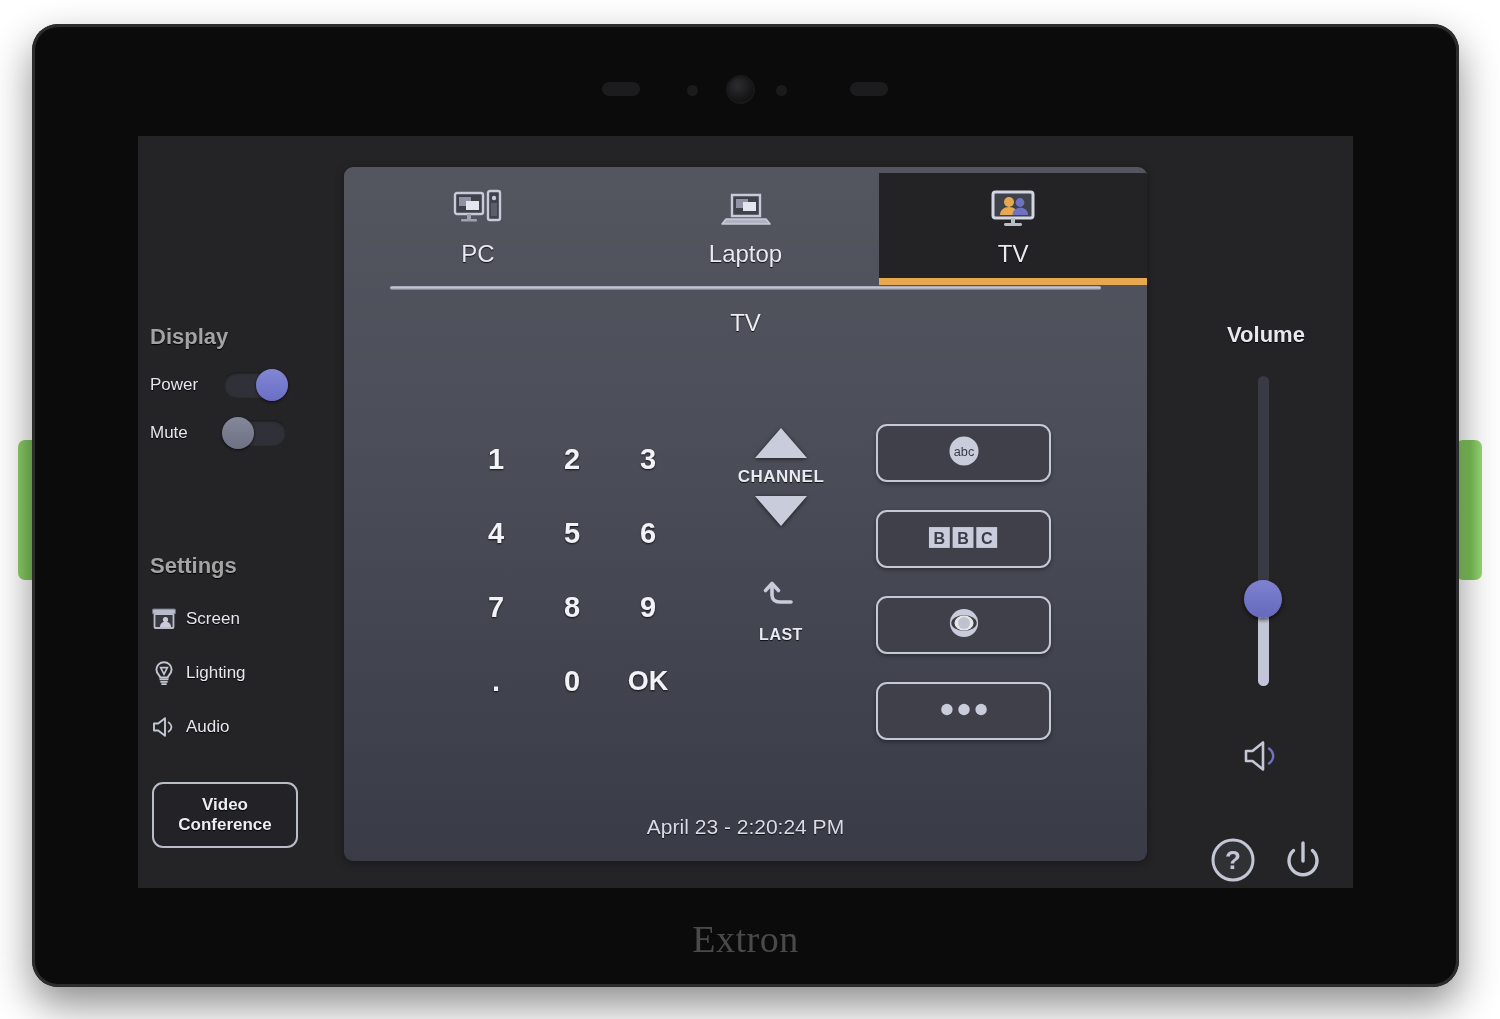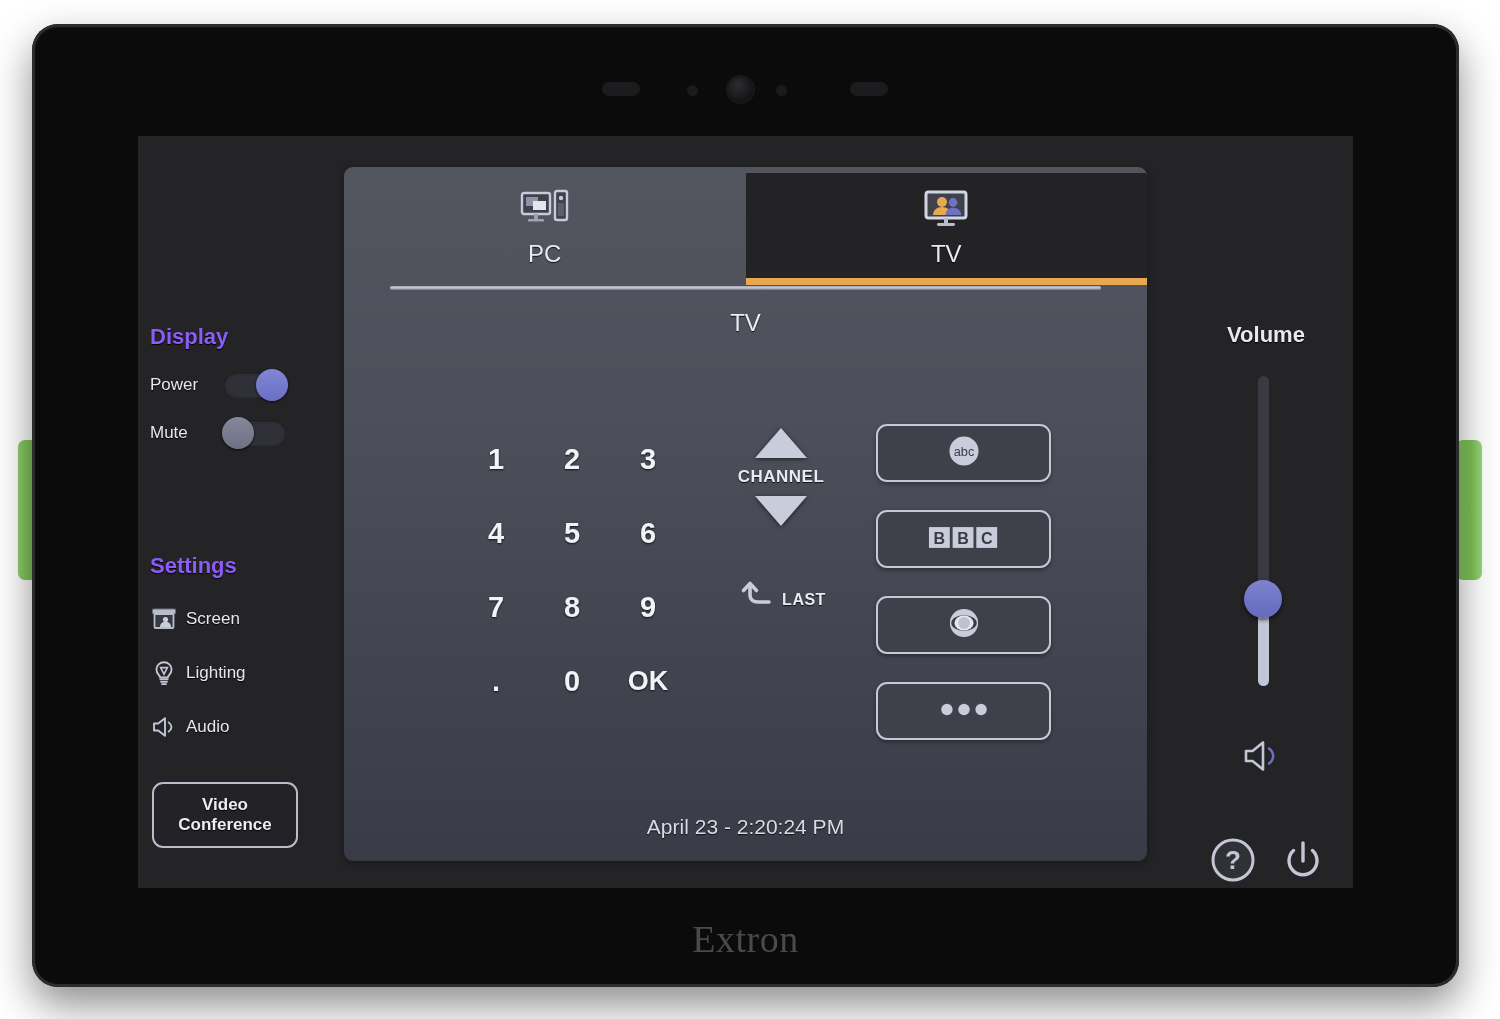--- a/index.html
+++ b/index.html
@@ -60,21 +60,21 @@
     width:1215px; height:752px;
     background:#242426;
   }
 
   
   #left-rail{
     position:absolute; left:0; top:0; width:174px; height:100%;
     background:#242426;
   }
   .rail-title{
-    color:#8b5cf6; font-size:22px; font-weight:700;
+    color:#a3a3a3; font-size:22px; font-weight:700;
     text-shadow:0 1px 1px #000;
   }
   #display-group{ position:absolute; left:12px; top:188px; width:160px; }
   #settings-group{ position:absolute; left:12px; top:417px; width:160px; }
 
   .toggle-row{ display:flex; align-items:center; margin-top:22px; }
   .toggle-label{
     color:#e6e7ee; font-size:17px; width:74px;
     text-shadow:0 1px 1px #000;
   }
@@ -209,21 +209,21 @@
     border-right:26px solid transparent;
     filter:drop-shadow(0 1px 2px rgba(0,0,0,.6));
   }
   .tri.up{ border-bottom:30px solid #c9ccdb; }
   .tri.down{ border-top:30px solid #c9ccdb; }
   #channel-label{
     margin:9px 0; color:#e9ebf3; font-size:17px; font-weight:700;
     letter-spacing:.5px; text-shadow:0 1px 1px rgba(0,0,0,.8);text-align:right;
   }
   #last-wrap{
-    margin-top:48px; display:flex; align-items:center;
+    margin-top:48px; display:flex; flex-direction:column; align-items:center;
   }
   #last-label{
     margin-top:6px; color:#e9ebf3; font-size:16px; font-weight:700;
     letter-spacing:.5px; text-shadow:0 1px 1px rgba(0,0,0,.8);
   }
 
   
   #presets{ width:175px; display:flex; flex-direction:column; gap:28px; padding-top:2px; }
   .preset{
     height:58px; border-radius:11px;
@@ -346,20 +346,31 @@
                   <rect x="15" y="25" width="4" height="5" fill="#9ea1b2"></rect>
                   <rect x="9" y="30" width="16" height="2.6" rx="1.2" fill="#9ea1b2"></rect>
                   <rect x="36" y="2" width="12" height="29" rx="2" fill="#3f414b" stroke="#c7cad8" stroke-width="2.4"></rect>
                   <circle cx="42" cy="9" r="2.2" fill="#c7cad8"></circle>
                   <rect x="39" y="14" width="6" height="13" fill="#5b5e6b"></rect>
                 </svg>
               </span>
               <span class="tab-label">PC</span>
             </div>
 
+            <div class="tab">
+              <span class="tab-icon">
+                <svg viewBox="0 0 52 42" width="52" height="42">
+                  <path d="M12 6h28v21H12z" fill="#3f414b" stroke="#c7cad8" stroke-width="2.4"></path>
+                  <rect x="16" y="10" width="12" height="9" fill="#8f93a5"></rect>
+                  <rect x="23" y="13" width="13" height="9" fill="#e4e6ef"></rect>
+                  <path d="M6 30h40l4 5H2z" fill="#b0b3c2" stroke="#c7cad8" stroke-width="1.6" stroke-linejoin="round"></path>
+                </svg>
+              </span>
+              <span class="tab-label">Laptop</span>
+            </div>
 
             <div class="tab active">
               <span class="tab-icon">
                 <svg viewBox="0 0 52 42" width="52" height="42">
                   <rect x="6" y="3" width="40" height="26" rx="2.5" fill="#3f414b" stroke="#d2d5e2" stroke-width="3"></rect>
                   <circle cx="22" cy="13" r="5" fill="#e7a84f"></circle>
                   <path d="M13 26c0-5 4-8 9-8s9 3 9 8z" fill="#e7a84f"></path>
                   <circle cx="33" cy="13.5" r="4.4" fill="#6e72c0"></circle>
                   <path d="M25.5 26c0-4.6 3.5-7.3 7.8-7.3s7.8 2.7 7.8 7.3z" fill="#6e72c0"></path>
                   <rect x="24" y="29" width="4" height="5" fill="#b9bcca"></rect>

